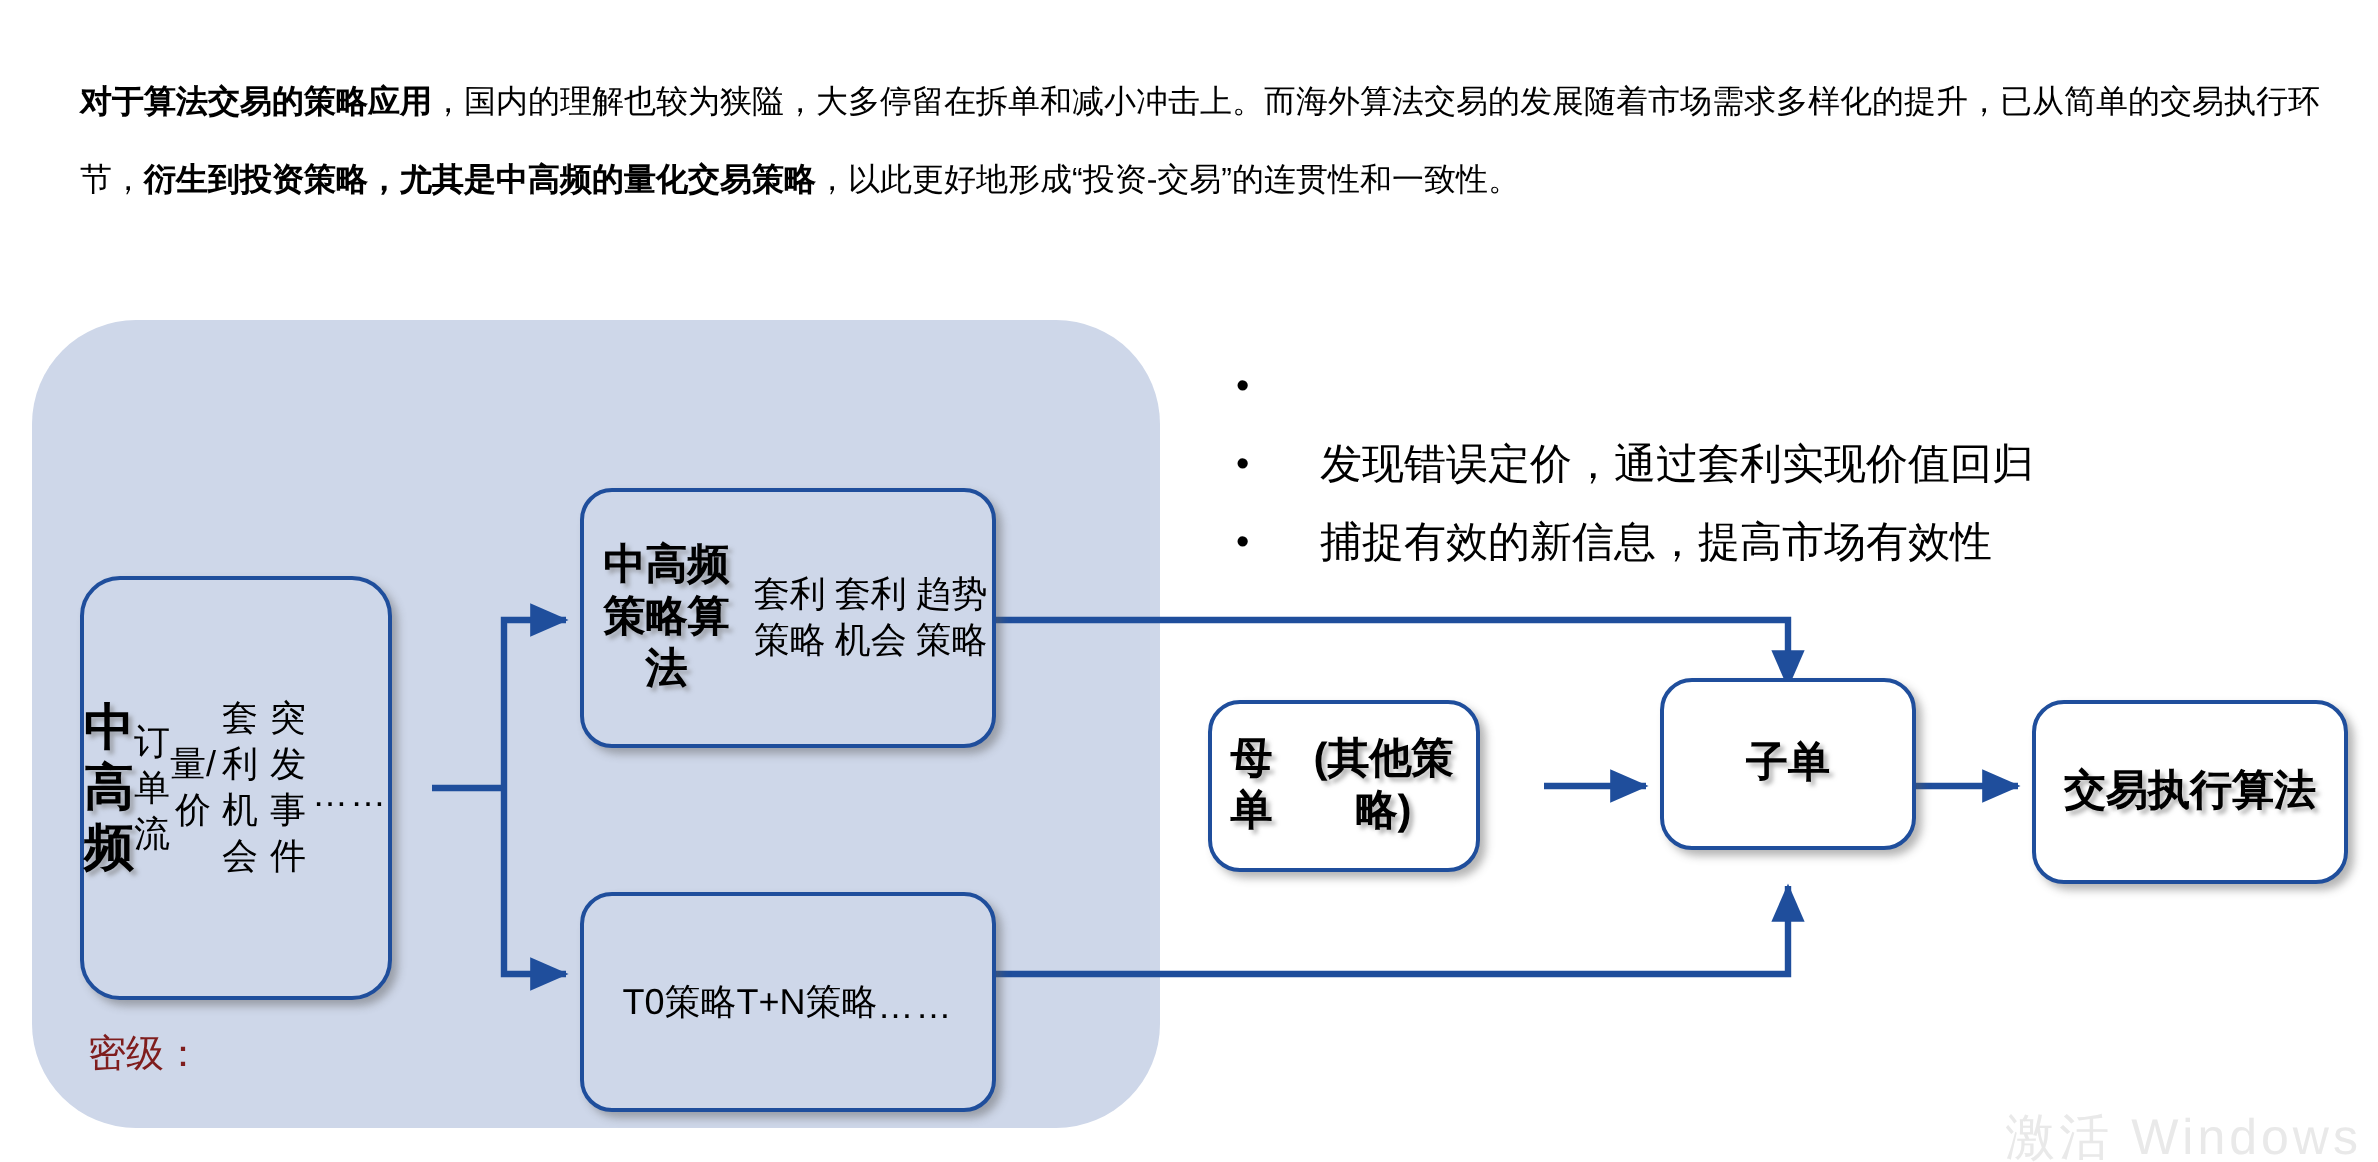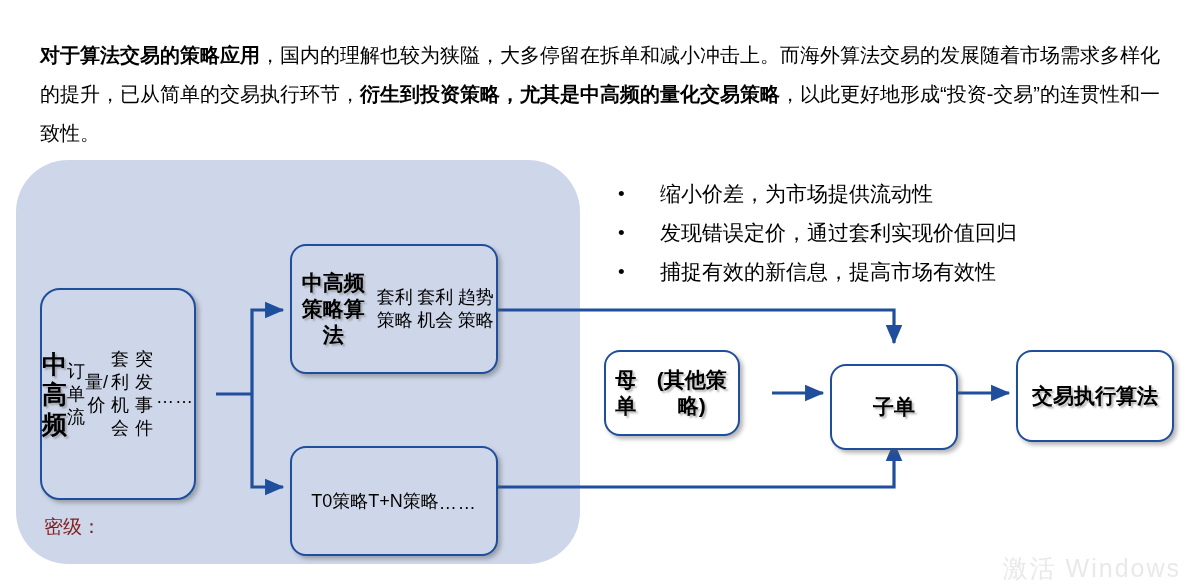--- a/index.html
+++ b/index.html
@@ -14,21 +14,21 @@
     overflow: hidden;
     position: relative;
   }
 
   
   #intro-paragraph {
     position: absolute;
     left: 40px;
     top: 16px;
     width: 1120px;
-    font-size: 20px;
+    font-size: 16px;
     line-height: 39px;
     color: #000000;
     letter-spacing: 0px;
     text-align: justify;
   }
   .para-bold { font-weight: bold; }
 
   
   #scenario-panel {
     position: absolute;
@@ -98,21 +98,21 @@
     font-size: 18px;
     line-height: 23px;
     letter-spacing: 1px;
   }
 
   
   #node-market-info  { left: 40px;  top: 288px; width: 156px; height: 212px; border-radius: 20px; }
   #node-hf-strategy  { left: 290px; top: 244px; width: 208px; height: 130px; }
   #node-short-line   { left: 290px; top: 446px; width: 208px; height: 110px; }
   #node-parent-order { left: 604px; top: 350px; width: 136px; height: 86px; }
-  #node-child-order  { left: 830px; top: 364px; width: 128px; height: 86px; }
+  #node-child-order  { left: 830px; top: 339px; width: 128px; height: 86px; }
   #node-exec-algo    { left: 1016px;top: 350px; width: 158px; height: 92px; }
 
   
   #benefit-list {
     position: absolute;
     left: 618px;
     top: 174px;
     width: 560px;
   }
   .bullet-row {
@@ -213,21 +213,20 @@
 </div>
 
 <div class="node on-white" id="node-exec-algo">
   <div class="title-md">交易执行</div>
   <div class="title-md">算法</div>
 </div>
 
 <div id="benefit-list">
   <div class="bullet-row">
     <span class="bullet-dot">•</span>
-    <span>缩小价差，为市场提供流动性</span>
   </div>
   <div class="bullet-row">
     <span class="bullet-dot">•</span>
     <span>发现错误定价，通过套利实现价值回归</span>
   </div>
   <div class="bullet-row">
     <span class="bullet-dot">•</span>
     <span>捕捉有效的新信息，提高市场有效性</span>
   </div>
 </div>

